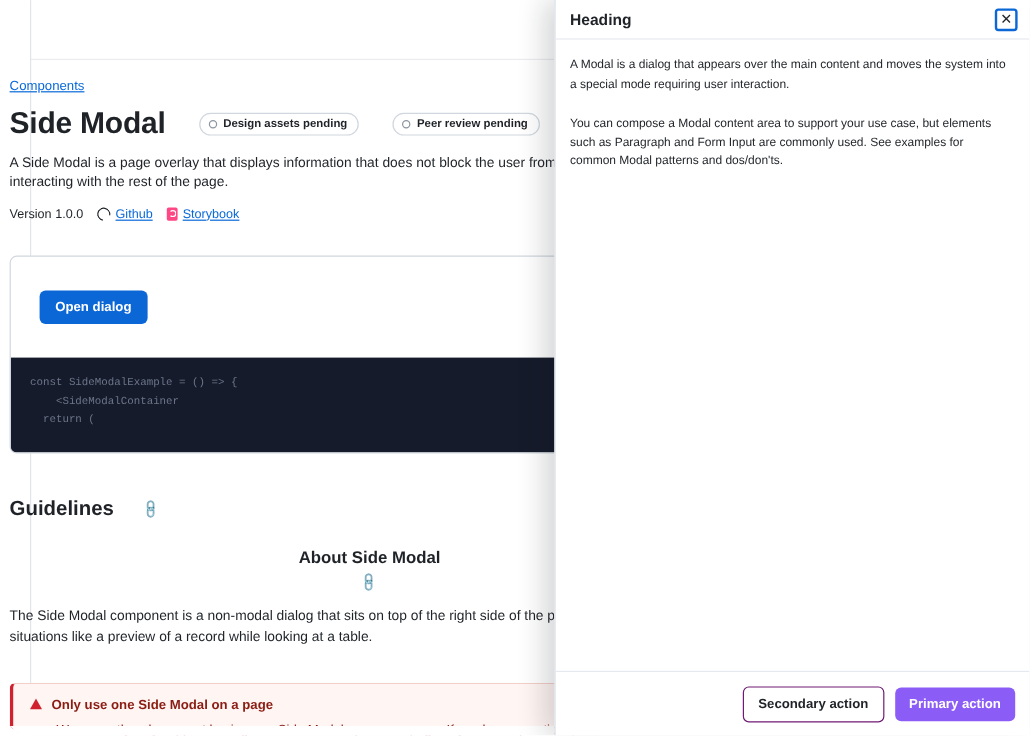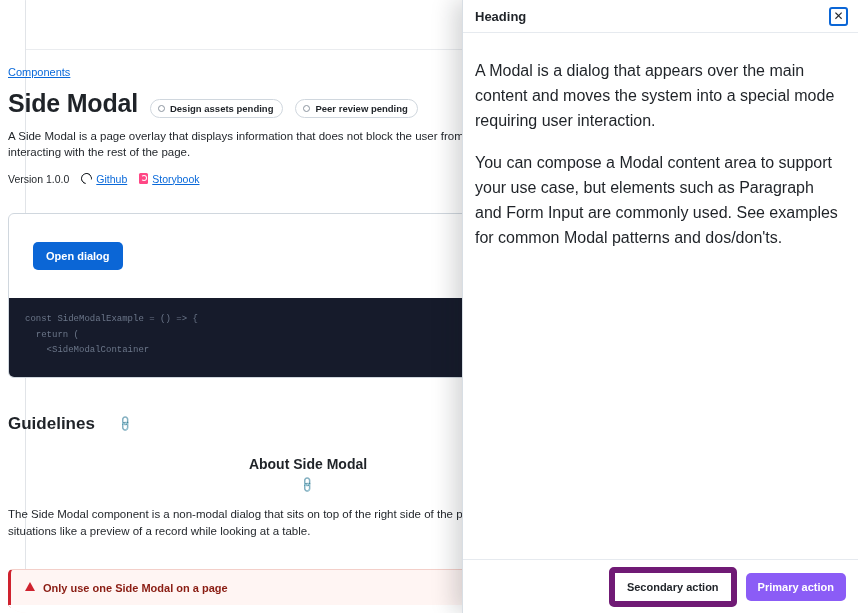--- a/index.html
+++ b/index.html
@@ -50,22 +50,22 @@
   .breadcrumb {
     font-size: 11px;
     color: #0969da;
     text-decoration: underline;
     display: inline-block;
     margin-bottom: 12px;
     cursor: pointer;
   }
   .title-row {
     display: flex;
-    align-items: flex-end;
-    gap: 12px;
+    align-items: center;
+    gap: 28px;
     margin-bottom: 8px;
   }
   h1.page-title {
     font-size: 25px;
     line-height: 1.1;
     margin: 0;
     color: #1f2328;
     font-weight: bold;
     letter-spacing: -0.2px;
   }
@@ -313,37 +313,37 @@
     cursor: pointer;
     padding: 0;
     font-family: "Liberation Sans", sans-serif;
   }
   .modal-body {
     flex: 1;
     padding: 14px 14px 0 12px;
     overflow: hidden;
   }
   .modal-body p {
-    font-size: 16px;
+    font-size: 10px;
     line-height: 1.55;
     color: #1f2328;
-    margin: 12px 0 18px 0;
+    margin: 0 0 18px 0;
   }
   .modal-footer {
     height: 54px;
     border-top: 1px solid #e6eaef;
     display: flex;
     align-items: center;
     justify-content: flex-end;
     gap: 9px;
     padding: 0 12px;
   }
   .btn-secondary {
     background: #ffffff;
-    border: 6px solid #701a75;
+    border: 1px solid #701a75;
     border-radius: 5px;
     font-size: 11px;
     font-weight: bold;
     color: #1f2328;
     padding: 8px 12px;
     cursor: pointer;
   }
   .btn-footer-primary {
     background: #8b5cf6;
     border: none;
@@ -407,22 +407,22 @@
       <div class="demo-card">
         <div class="demo-stage">
           <button class="btn-primary">Open dialog</button>
         </div>
         <div class="code-block">
           <button class="view-code">
             <span class="eye"></span>
             <span>View code</span>
           </button>
           <div class="code-line">const SideModalExample = () =&gt; {</div>
+          <div class="code-line">    &lt;SideModalContainer</div>
           <div class="code-line">  return (</div>
-          <div class="code-line">    &lt;SideModalContainer</div>
         </div>
       </div>
 
       <h2 class="sec">
         <span>Guidelines</span>
         <span class="anchor">🔗</span>
       </h2>
 
       <h3 class="sub">
         <span>About Side Modal</span>

